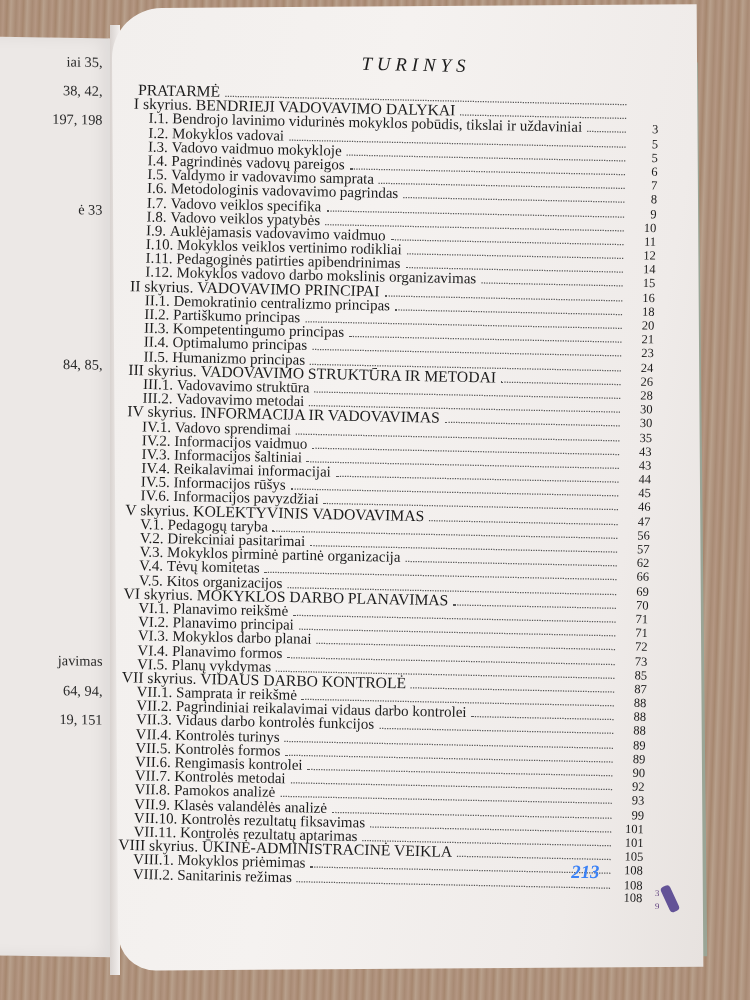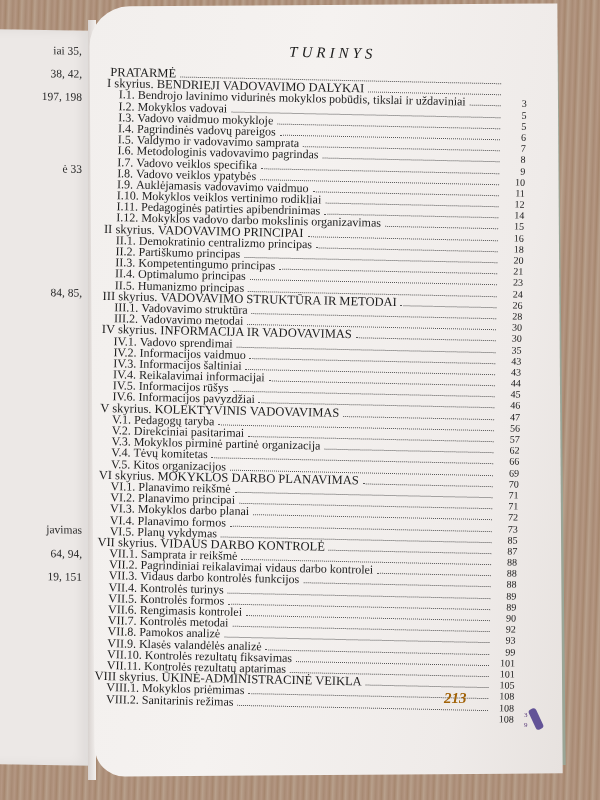--- a/index.html
+++ b/index.html
@@ -44,21 +44,21 @@
   .toc-row.chapter { font-size:12.5px; }
   .toc-row .num { display:inline-block; }
   .toc-row .label { padding-right:4px; }
   .toc-row .dots {
     flex:1; border-bottom:1.5px dotted #555; margin:0 4px 2px 0; min-width:20px;
   }
   .toc-row .page { width:22px; text-align:right; font-size:10px; }
   .indent-0 { padding-left:0; }
   .indent-1 { padding-left:12px; }
   .page-number {
-    position:absolute; left:444px; top:690px; font-style:italic; font-weight:bold; font-size:15px; color:#a16207;
+    position:absolute; left:457px; top:690px; font-style:italic; font-weight:bold; font-size:15px; color:#3b82f6;
   }
   .pen-mark {
     position:absolute; left:532px; top:708px; width:8px; height:22px;
     background:#4b3a8a; transform:rotate(-25deg); border-radius:3px; opacity:0.85;
   }
   .pen-digits {
     position:absolute; left:524px; top:710px; font-size:7px; color:#5a3a7a; line-height:10px;
   }
 </style>
 </head>

